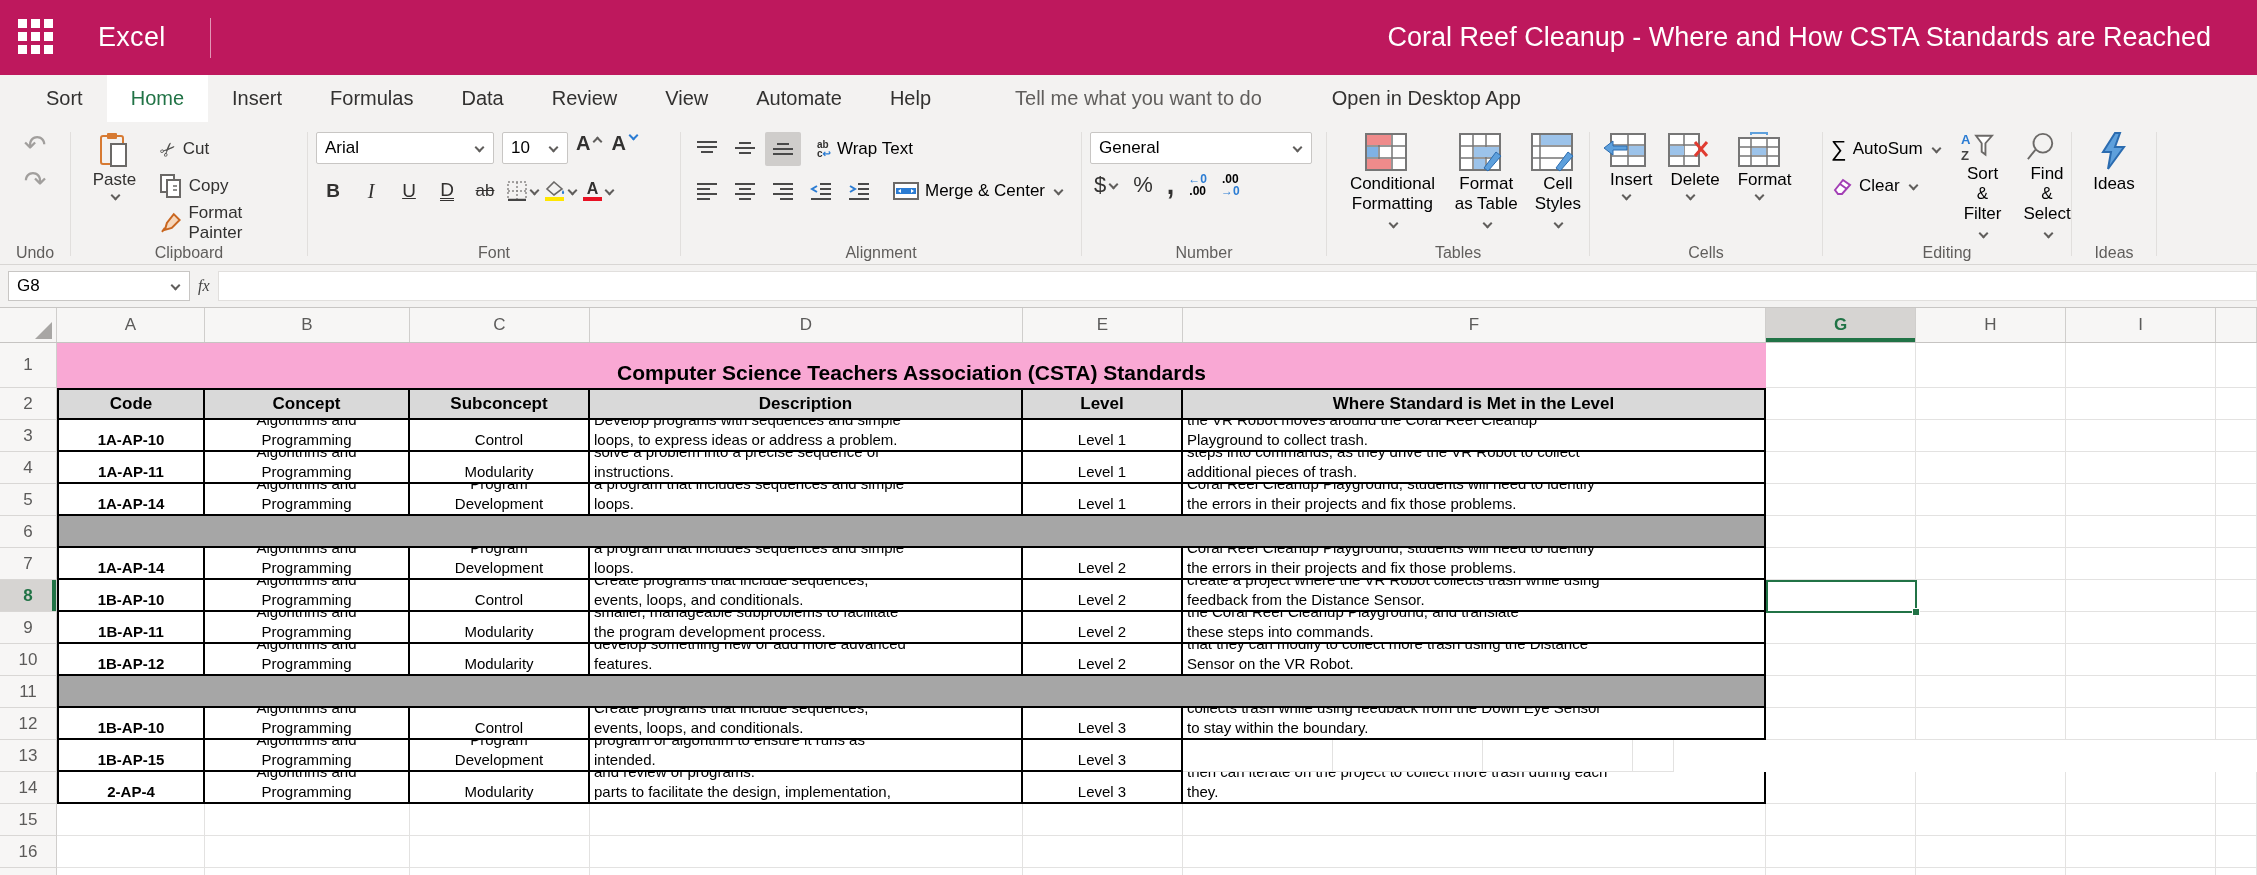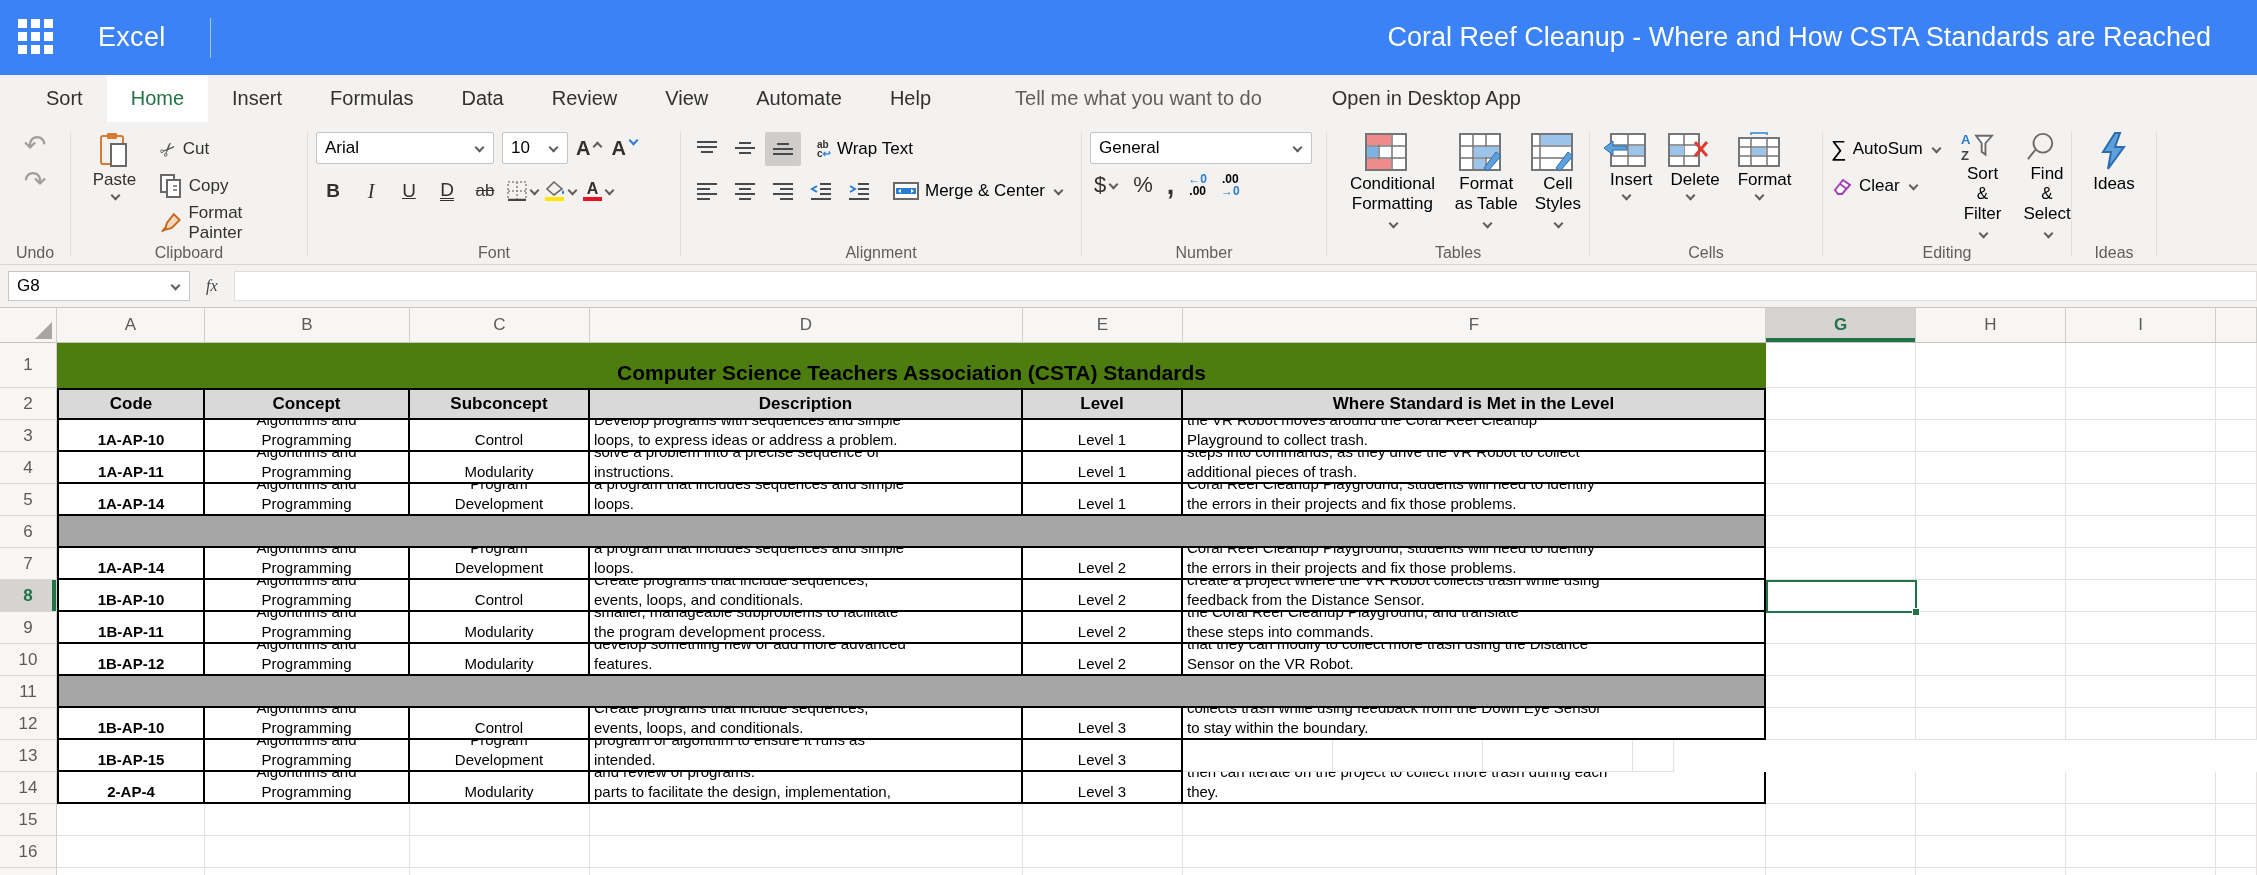--- a/index.html
+++ b/index.html
@@ -1,20 +1,20 @@
 <!DOCTYPE html>
 <html><head>
 <meta charset="utf-8">
 <style>
   * { box-sizing: border-box; margin:0; padding:0; }
   html,body { width:2257px; height:875px; overflow:hidden; background:#fff;
     font-family:"Liberation Sans", sans-serif; }
 
   
-  .topbar { height:75px; background:#3b82f6; display:flex; align-items:center; color:#fff; }
+  .topbar { height:75px; background:#be185d; display:flex; align-items:center; color:#fff; }
   .waffle { width:38px; height:38px; margin-left:18px; display:grid;
     grid-template-columns:repeat(3,9px); grid-template-rows:repeat(3,9px); gap:4px; cursor:pointer;}
   .waffle i { background:#fff; }
   .appname { font-size:27px; margin-left:42px; font-weight:400; letter-spacing:.3px; }
   .tdiv { width:1px; height:40px; background:rgba(255,255,255,.55); margin-left:44px; }
   .doctitle { margin-left:auto; margin-right:46px; font-size:27px; font-weight:400; }
 
   
   .menubar { height:47px; background:#f3f2f1; display:flex; align-items:stretch;
     font-size:20px; color:#323130; padding-left:22px; }
@@ -41,21 +41,21 @@
   .uarrow { font-size:27px; color:#a19f9d; line-height:26px; cursor:pointer;}
 
   
   .g-clip { width:236px; display:flex; gap:10px; }
   .pastebtn { width:72px; display:flex; flex-direction:column; align-items:center; font-size:17px; gap:2px;}
   .cliplist { display:flex; flex-direction:column; justify-content:space-between; padding:2px 0 6px;}
   .cliplist .row { display:flex; align-items:center; gap:7px; font-size:17px; height:30px;}
 
   
   .g-font { width:372px; }
-  .frow1 { display:flex; align-items:center; gap:8px; }
+  .frow1 { display:flex; gap:8px; }
   .sel { background:#fff; border:1px solid #c8c6c4; border-radius:2px; height:32px;
     display:flex; align-items:center; padding:0 8px; font-size:17px; cursor:pointer;}
   .sel span { flex:1; }
   .w170 { width:178px; } .w66 { width:66px; }
   .fsz { display:flex; align-items:flex-start; font-size:20px; font-weight:600; cursor:pointer; }
   .frow2 { display:flex; align-items:center; gap:4px; margin-top:10px; }
   .tg { min-width:34px; height:34px; display:flex; align-items:center; justify-content:center;
     font-size:19px; cursor:pointer; color:#323130;}
   .bold { font-weight:700; } .ital { font-style:italic; font-family:"Liberation Serif",serif; font-size:20px;}
   .unders { text-decoration:underline; }
@@ -92,21 +92,21 @@
 
   
   .g-edit { width:248px; display:flex; gap:10px;}
   .editleft { display:flex; flex-direction:column; gap:14px; padding-top:4px;}
   .editleft .row { display:flex; align-items:center; gap:6px; font-size:17px; cursor:pointer;}
   .sigma { font-size:22px; }
   .g-ideas { width:84px; display:flex; justify-content:center; }
 
   
   .fbar { height:43px; background:#f3f2f1; display:flex; align-items:center;
-    border-bottom:1px solid #c8c6c4; padding:0 0 0 8px; gap:8px;}
+    border-bottom:1px solid #c8c6c4; padding:0 0 0 8px; }
   .namebox { width:182px; height:30px; background:#fff; border:1px solid #c8c6c4;
     display:flex; align-items:center; padding:0 8px; font-size:17px; }
   .namebox span { flex:1; }
   .fxi { font-family:"Liberation Serif", serif; font-style:italic; font-size:16px;
     color:#444; padding:0 8px; cursor:pointer;}
   .finput { flex:1; height:30px; background:#fff; border:1px solid #e1dfdd;
     margin-right:0; font-size:15px; padding:0 6px; display:flex; align-items:center;}
 
   
   .sheet { position:relative; height:567px; overflow:hidden; background:#fff; }
@@ -124,21 +124,21 @@
   .mergeA{width:1709px}
   .grow { display:flex; height:32px; }
   .grow.r1 { height:45px; }
   .rn { width:57px; flex:0 0 57px; background:#f7f6f5; border-right:1px solid #d0cecc;
     border-bottom:1px solid #d9d7d5; color:#5c5b5a; font-size:17px;
     display:flex; align-items:center; justify-content:center; cursor:pointer;}
   .rn.arn { background:#d6d4d2; color:#217346; font-weight:700;
     box-shadow:inset -4px 0 0 #217346;}
   .gc { border-right:1px solid #e3e2e1; border-bottom:1px solid #e3e2e1; background:#fff; cursor:cell;}
   .titlecell { display:flex; align-items:flex-end; justify-content:center;
-    font-weight:700; font-size:21px; padding-bottom:3px; background:#4d7c0f; cursor:cell;}
+    font-weight:700; font-size:21px; padding-bottom:3px; background:#f9a8d4; cursor:cell;}
   .tc { background:#fff; border-right:2px solid #000; border-bottom:2px solid #000;
     font-size:15px; cursor:cell; overflow:hidden;}
   .tc.fst { border-left:2px solid #000; }
   .tc.th { border-top:2px solid #000; background:#d9d9d9; font-weight:700; font-size:17px;
     display:flex; align-items:center; justify-content:center; }
   .tc.sep { background:#a6a6a6; border-left:2px solid #000; }
   .clip { height:30px; overflow:hidden; display:flex; flex-direction:column;
     justify-content:flex-end; }
   .ln { flex:0 0 20px; line-height:20px; white-space:nowrap; overflow:hidden; }
   .ctr .ln { text-align:center; }

